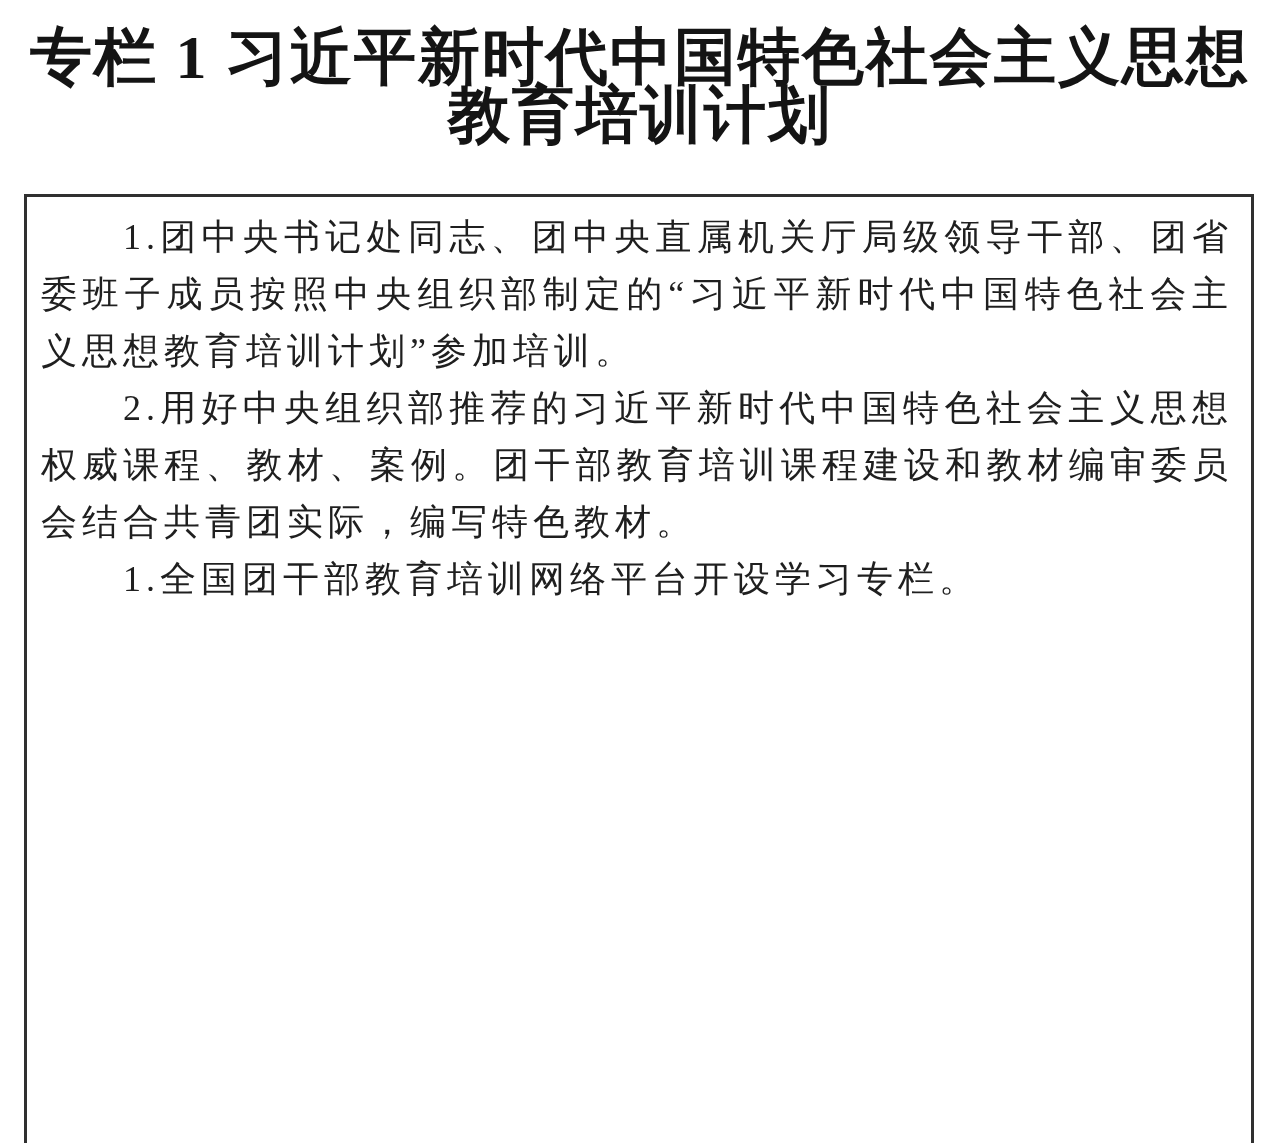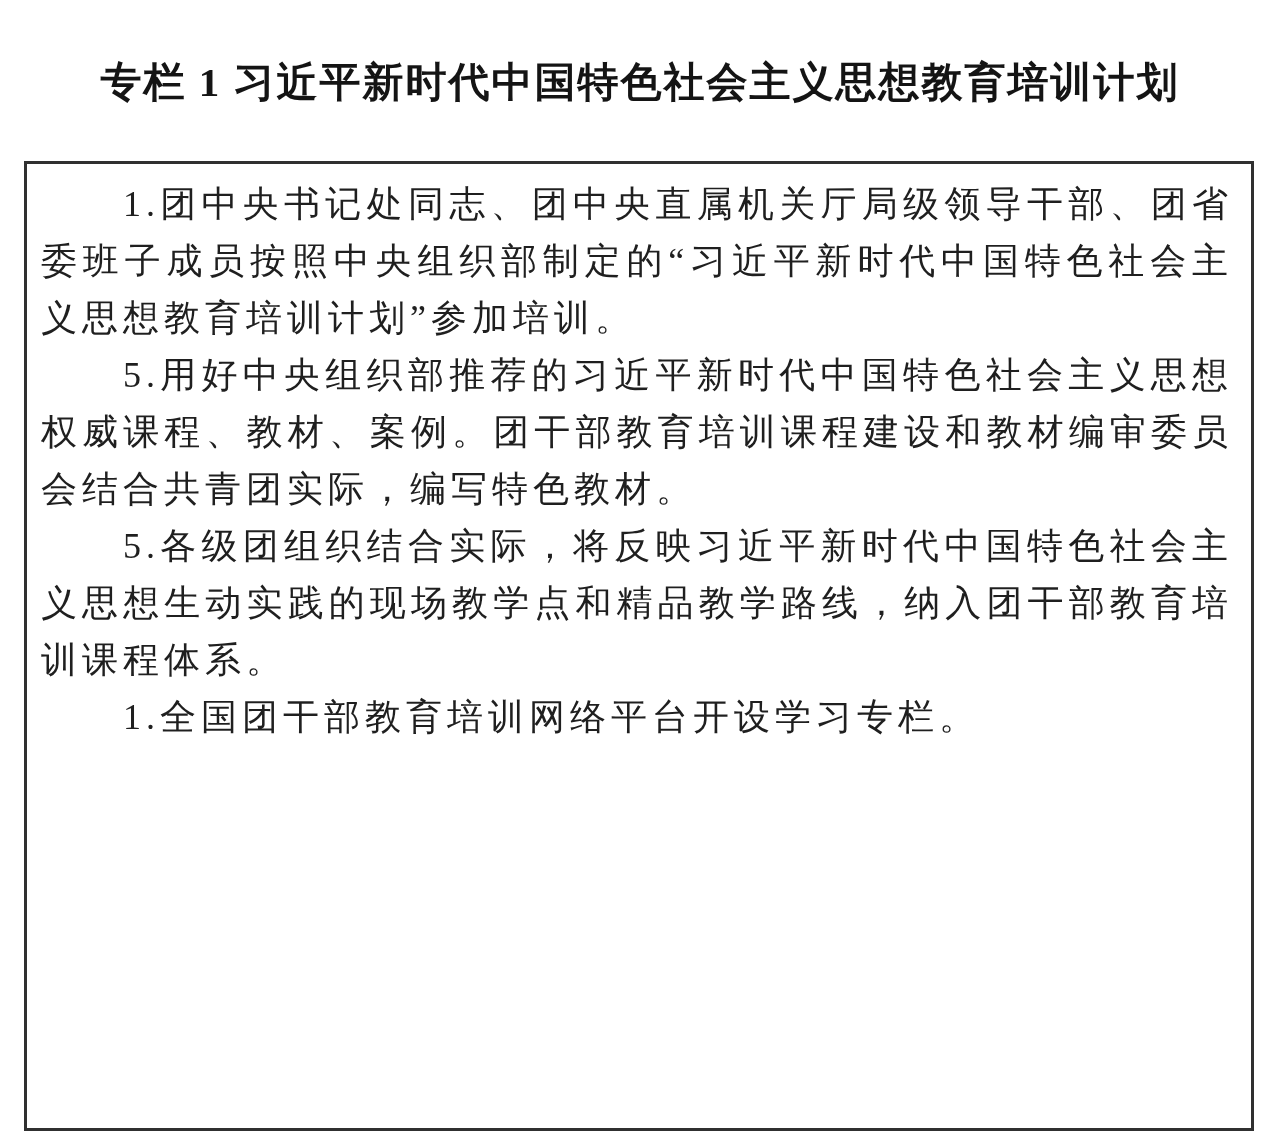--- a/index.html
+++ b/index.html
@@ -15,23 +15,23 @@
     font-family: "Liberation Serif", "DejaVu Serif", serif;
   }
   .page {
     position: relative;
     width: 1280px;
     height: 1143px;
     background: #ffffff;
   }
   .page-title {
     margin: 0;
-    padding-top: 53px;
+    padding-top: 28px;
     text-align: center;
-    font-size: 41px;
+    font-size: 62px;
     line-height: 58px;
     font-weight: bold;
     letter-spacing: 2px;
     color: #141414;
     font-family: "Liberation Serif", "DejaVu Serif", serif;
   }
   .panel-box {
     box-sizing: border-box;
     margin: 50px 26px 0 24px;
     border: 3px solid #303030;
@@ -51,17 +51,16 @@
   }
 </style>
 </head>
 <body>
 
 <div class="page">
   <h1 class="page-title">专栏 1 习近平新时代中国特色社会主义思想教育培训计划</h1>
 
   <div class="panel-box">
     <p>1.团中央书记处同志、团中央直属机关厅局级领导干部、团省委班子成员按照中央组织部制定的“习近平新时代中国特色社会主义思想教育培训计划”参加培训。</p>
-    <p>5.用好中央组织部推荐的习近平新时代中国特色社会主义思想权威课程、教材、案例。团干部教育培训课程建设和教材编审委员会结合共青团实际，编写特色教材。</p>
-    <p>5.各级团组织结合实际，将反映习近平新时代中国特色社会主义思想生动实践的现场教学点和精品教学路线，纳入团干部教育培训课程体系。</p>
+    <p>2.用好中央组织部推荐的习近平新时代中国特色社会主义思想权威课程、教材、案例。团干部教育培训课程建设和教材编审委员会结合共青团实际，编写特色教材。</p>
     <p>1.全国团干部教育培训网络平台开设学习专栏。</p>
   </div>
 </div>
 
 </body></html>

